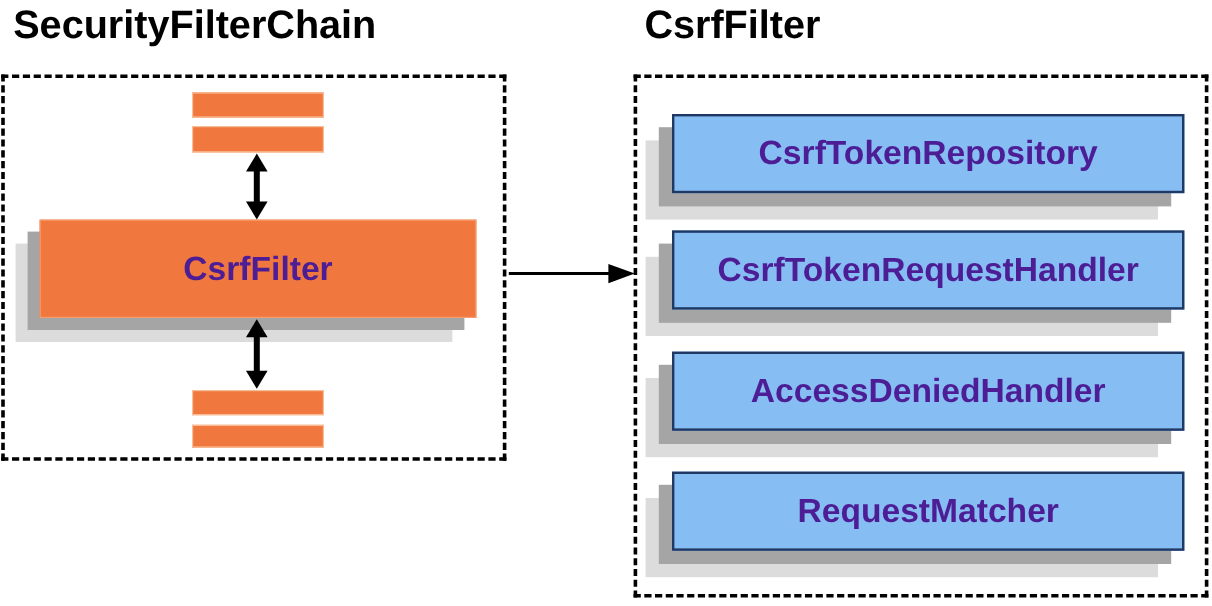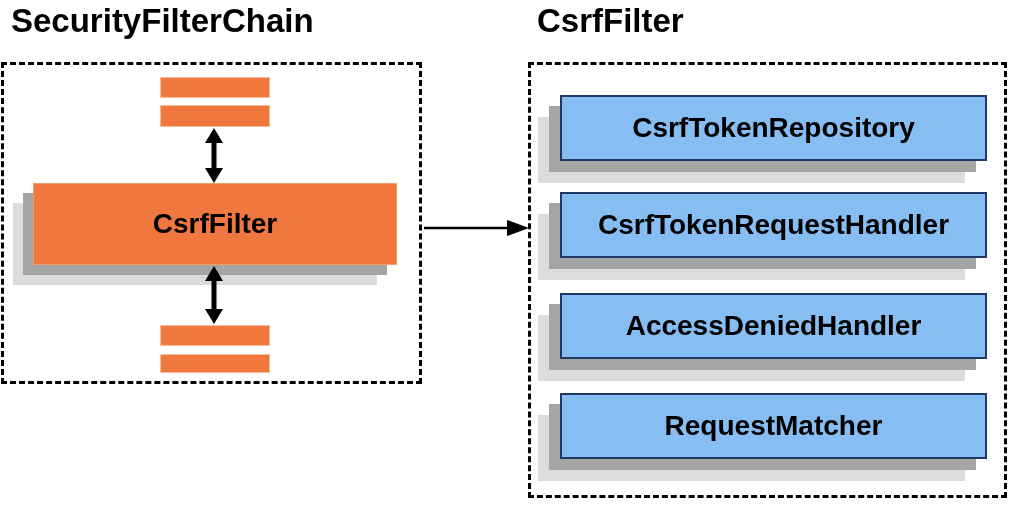--- a/index.html
+++ b/index.html
@@ -57,21 +57,21 @@
     position:absolute;left:20px;top:0;
     width:364px;height:82px;
     background:#F0783E;
     border:1px solid #F59B6E;
     box-sizing:border-box;
     display:flex;align-items:center;justify-content:center;
   }
   .box-label{
     font-weight:bold;
     font-size:28px;
-    color:#000000;
+    color:#4c1d95;
     white-space:nowrap;
   }
 
   
   .blue-row{position:absolute;left:538px;width:449px;height:88px;}
   #blue-row-0{top:95px;}
   #blue-row-1{top:192px;text-align:center;}
   #blue-row-2{top:293px;}
   #blue-row-3{top:393px;}
   .blue-row .shadow-light{left:0;top:22px;width:427px;height:66px;}

